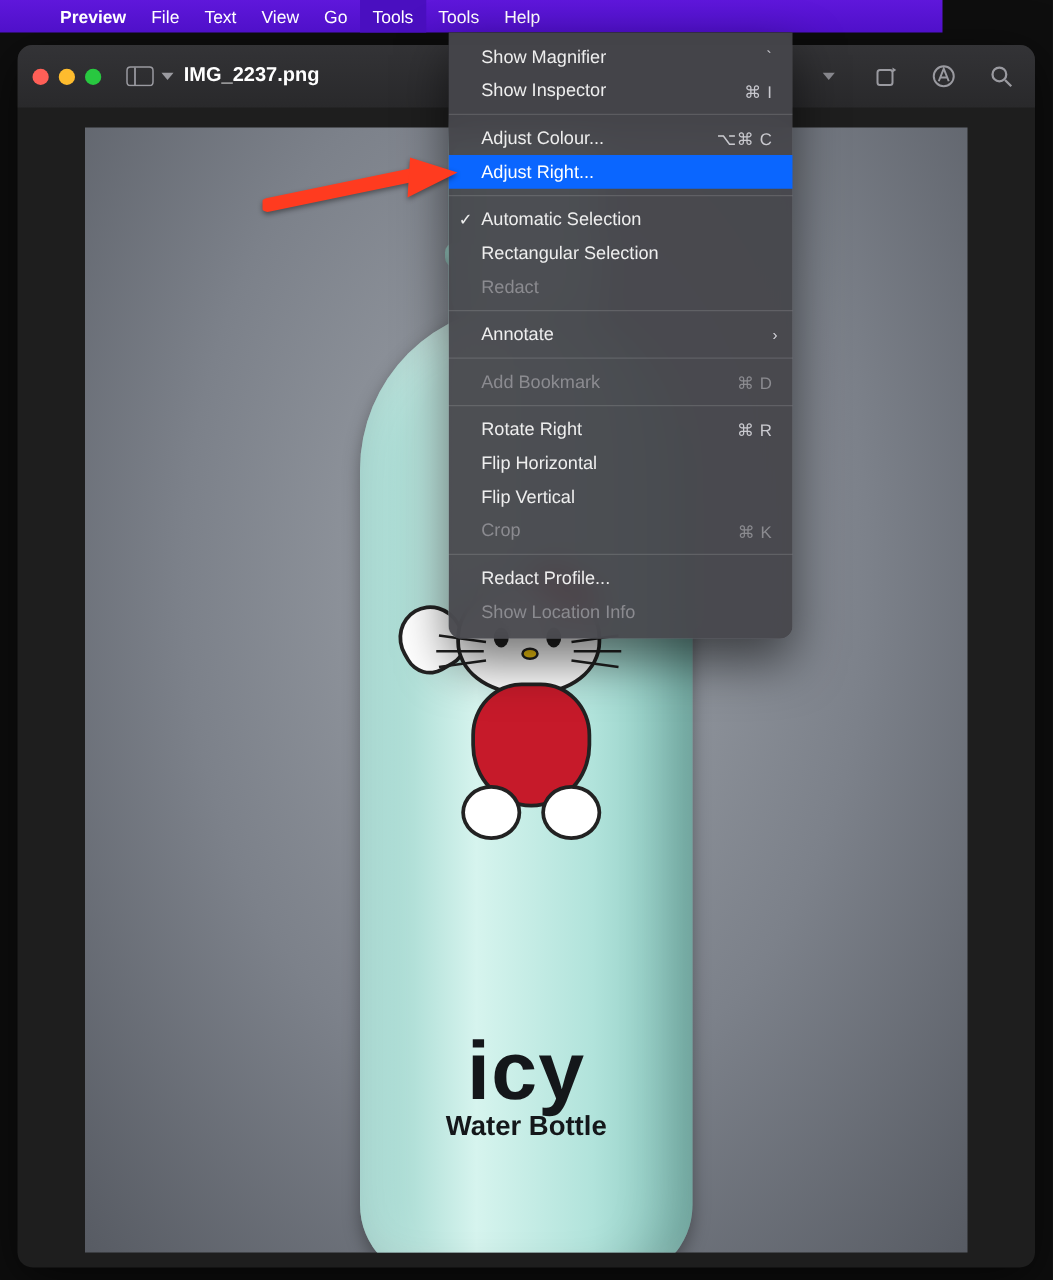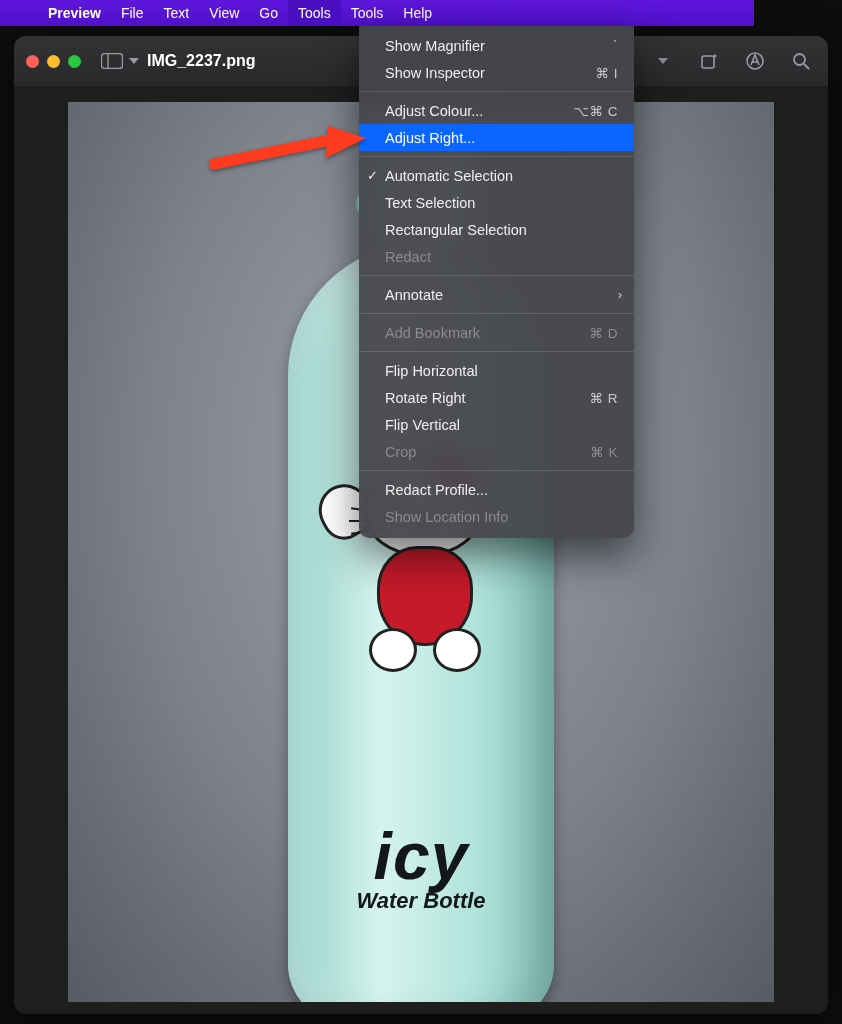--- a/index.html
+++ b/index.html
@@ -47,21 +47,20 @@
   .tb-btn { width:30px; height:26px; border-radius:6px; display:flex; align-items:center; justify-content:center; color:#aeaeb2; }
   .title { font-weight:600; color:#fff; margin-left:6px; flex:0 0 auto; }
   .spacer { flex:1; }
   .tb-right { display:flex; gap:16px; align-items:center; color:#9a9aa0; }
 
   .canvas {
     position:absolute; left:54px; top:66px; width:706px; height:900px;
     background: radial-gradient(ellipse at 50% 40%, #9ea3aa 0%, #7c818a 55%, #575b63 100%);
     display:flex; align-items:flex-start; justify-content:center;
     overflow:hidden;
-    font-style:italic;
   }
 
   
   .bottle-wrap { position:relative; width:280px; height:900px; margin-top:-8px; }
   .cap {
     position:absolute; top:18px; left:50%; transform:translateX(-50%);
     width:118px; height:92px; background:linear-gradient(90deg,#a3d8cf,#c7ede6 40%,#afe0d8);
     border-radius:14px 14px 10px 10px;
     box-shadow: inset 0 -10px 14px rgba(0,0,0,0.12), 0 2px 4px rgba(0,0,0,0.25);
   }
@@ -244,45 +243,42 @@
     </div>
     <div class="row hl">
       <span class="label">Adjust Right...</span>
     </div>
     <div class="sep"></div>
     <div class="row">
       <span class="check">✓</span>
       <span class="label">Automatic Selection</span>
     </div>
     <div class="row">
-      <span class="label">Text Selection</span>
-    </div>
-    <div class="row">
       <span class="label">Rectangular Selection</span>
     </div>
     <div class="row disabled">
       <span class="label">Redact</span>
     </div>
     <div class="sep"></div>
     <div class="row">
       <span class="label">Annotate</span>
       <span class="sub">›</span>
     </div>
     <div class="sep"></div>
     <div class="row disabled">
       <span class="label">Add Bookmark</span>
       <span class="sc">⌘ D</span>
     </div>
     <div class="sep"></div>
     <div class="row">
-      <span class="label">Flip Horizontal</span>
-    </div>
-    <div class="row">
       <span class="label">Rotate Right</span>
       <span class="sc">⌘ R</span>
+    </div>
+    <div class="row">
+      <span class="label">Flip Horizontal</span>
     </div>
     <div class="row">
       <span class="label">Flip Vertical</span>
     </div>
     <div class="row disabled">
       <span class="label">Crop</span>
       <span class="sc">⌘ K</span>
     </div>
     <div class="sep"></div>
     <div class="row">

